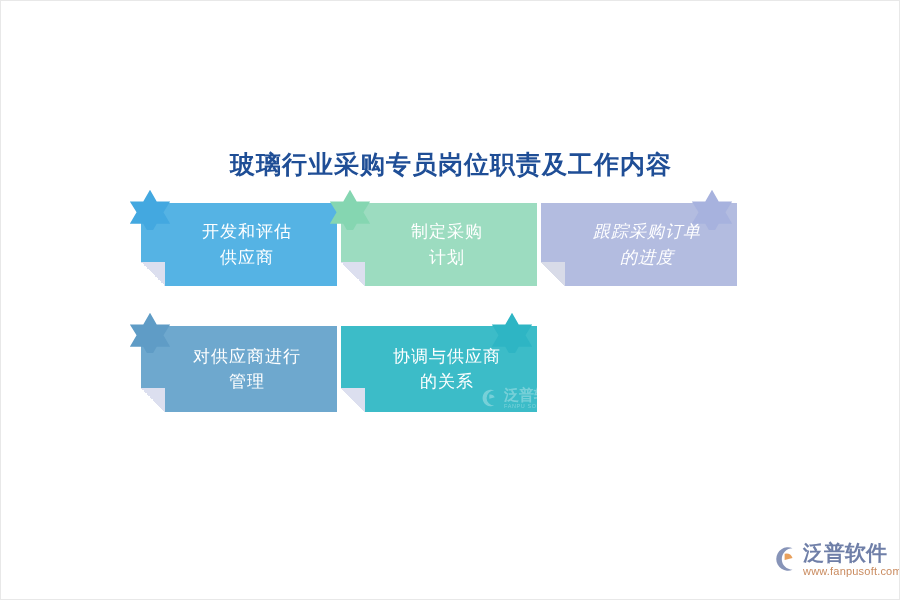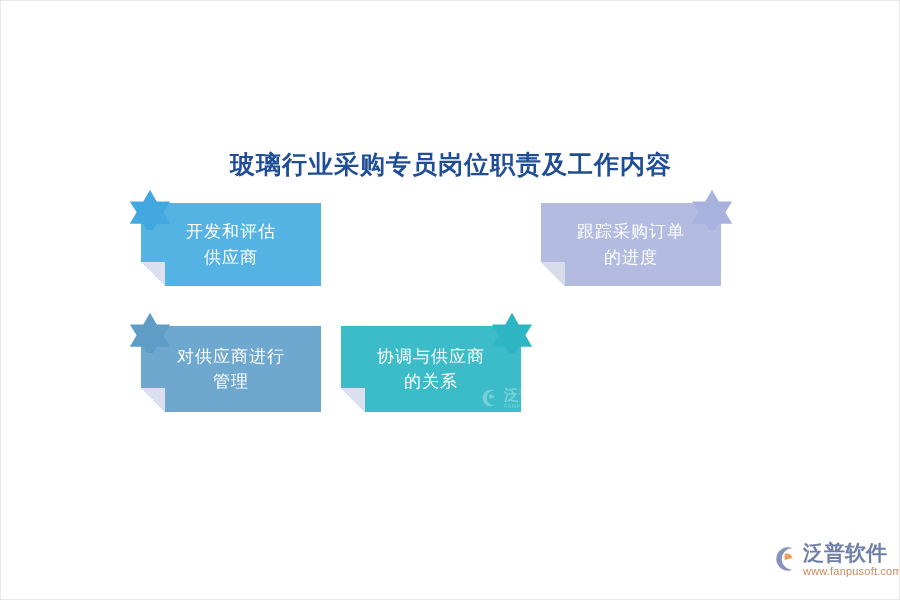--- a/index.html
+++ b/index.html
@@ -46,20 +46,21 @@
 
   .card-body {
     position: absolute;
     left: 0;
     top: 0;
     width: 100%;
     height: 100%;
     display: flex;
     align-items: center;
     justify-content: center;
+    padding-left: 16px;
   }
 
   .card-label {
     position: relative;
     z-index: 3;
     text-align: center;
     color: #ffffff;
     font-size: 17px;
     line-height: 1.5;
     letter-spacing: 1px;
@@ -160,22 +161,33 @@
     <div class="fold" style="background: linear-gradient(45deg, rgb(255, 255, 255) 0%, rgb(255, 255, 255) 50%, rgb(220, 223, 239) 50%, rgb(220, 223, 239) 100%);"></div>
     <div class="card-body">
       <div class="card-label">开发和评估
 供应商</div>
     </div>
     <svg class="star left" viewBox="0 0 100 100">
       <polygon points="50,4 66,32 98,32 82,58 98,85 66,85 50,113 34,85 2,85 18,58 2,32 34,32" fill="#43a8e0"></polygon>
     </svg>
   </div>
 
-
-  <div class="card" style="left:540px; top:202px; width:180px; height:83px;">
+  <div class="card" style="left:340px; top:202px; width:180px; height:83px;">
+    <div class="card-body" style="background: rgb(156, 220, 192);"></div>
+    <div class="fold" style="background: linear-gradient(45deg, rgb(255, 255, 255) 0%, rgb(255, 255, 255) 50%, rgb(220, 223, 239) 50%, rgb(220, 223, 239) 100%);"></div>
+    <div class="card-body">
+      <div class="card-label">制定采购
+计划</div>
+    </div>
+    <svg class="star left" viewBox="0 0 100 100">
+      <polygon points="50,4 66,32 98,32 82,58 98,85 66,85 50,113 34,85 2,85 18,58 2,32 34,32" fill="#85d6b1"></polygon>
+    </svg>
+  </div>
+
+  <div class="card" style="left:540px; top:202px; width:180px; height:83px;font-style:italic;">
     <div class="card-body" style="background: rgb(179, 188, 224);"></div>
     <div class="fold" style="background: linear-gradient(45deg, rgb(255, 255, 255) 0%, rgb(255, 255, 255) 50%, rgb(216, 219, 232) 50%, rgb(216, 219, 232) 100%);"></div>
     <div class="card-body">
       <div class="card-label">跟踪采购订单
 的进度</div>
     </div>
     <svg class="star right" viewBox="0 0 100 100">
       <polygon points="50,4 66,32 98,32 82,58 98,85 66,85 50,113 34,85 2,85 18,58 2,32 34,32" fill="#a7b2de"></polygon>
     </svg>
   </div>

